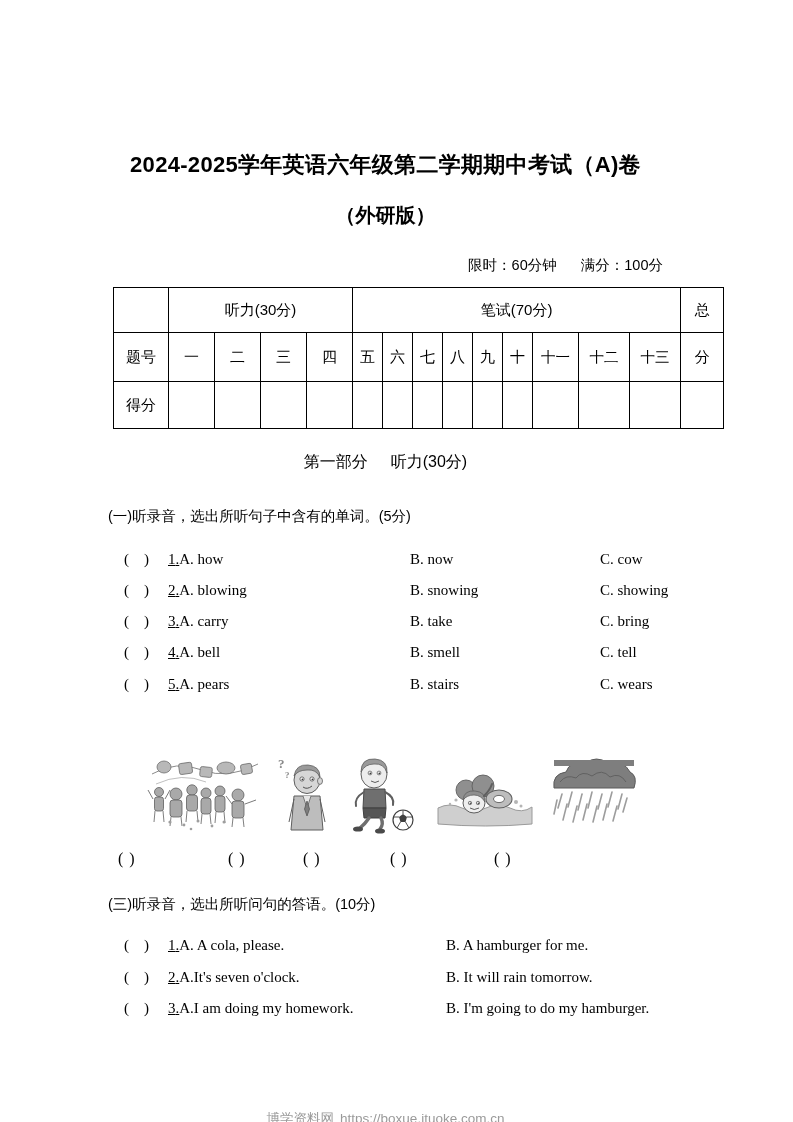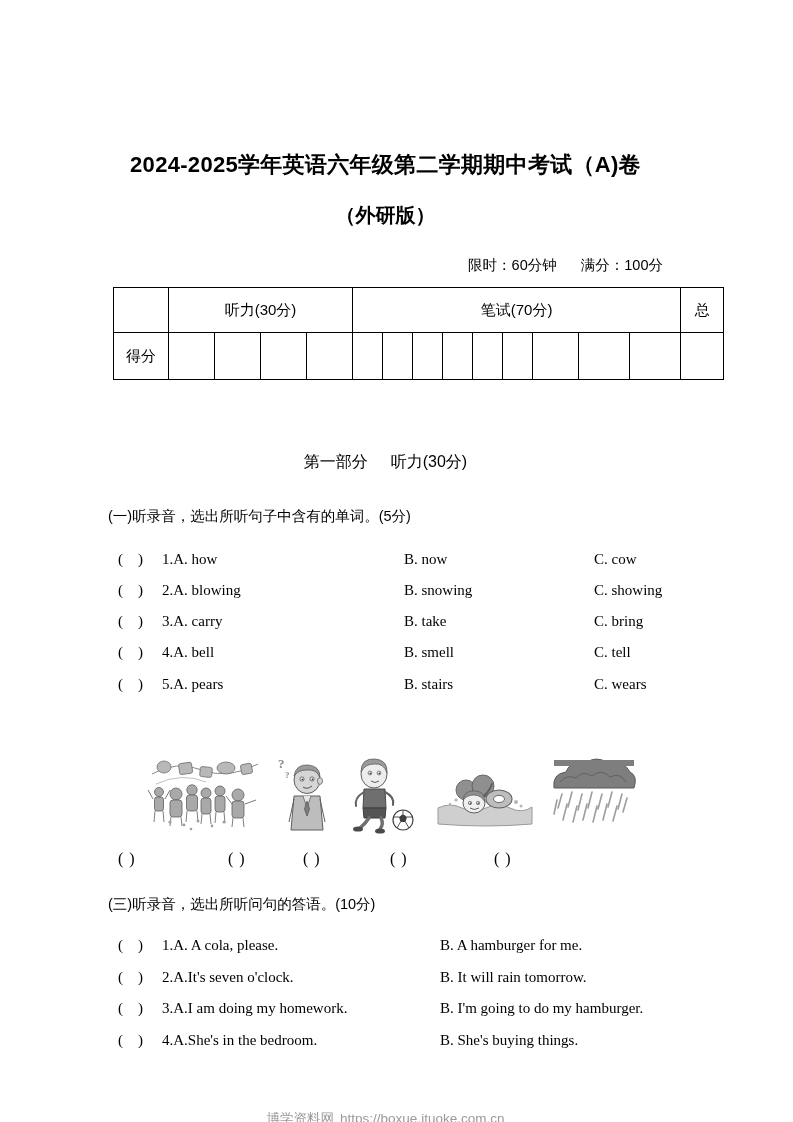--- a/index.html
+++ b/index.html
@@ -98,26 +98,27 @@
     font-size: 14.5px;
     white-space: nowrap;
   }
   #sec1-heading { top: 465px; }
   #sec2-heading { top: 675px; }
   #sec3-heading { top: 853px; }
 
   
   .qrow {
     position: absolute;
-    left: 118px;
+    left: 124px;
     width: 620px;
     height: 26px;
     font-family: "Liberation Serif", "DejaVu Serif", serif;
     font-size: 15px;
     white-space: nowrap;
+    text-decoration: underline;
   }
   .qrow .brk {
     display: inline-block;
     width: 44px;
   }
   .qrow .opt-a { display: inline-block; }
   .qrow .opt-b { position: absolute; }
   .qrow .opt-c { position: absolute; }
 
   .grp1 .opt-b { left: 286px; }
@@ -199,20 +200,37 @@
         <col style="width:51px">
         <col style="width:51px">
       <col style="width:43px">
     </colgroup>
     <tbody>
       <tr class="row-sect">
         <td></td>
         <td colspan="4">听力(30分)</td>
         <td colspan="9">笔试(70分)</td>
         <td rowspan="1">总</td>
+      </tr>
+      <tr class="row-num">
+        <td class="cell-label">题号</td>
+        <td>一</td>
+        <td>二</td>
+        <td>三</td>
+        <td>四</td>
+        <td>五</td>
+        <td>六</td>
+        <td>七</td>
+        <td>八</td>
+        <td>九</td>
+        <td>十</td>
+        <td class="small-num">十一</td>
+        <td class="small-num">十二</td>
+        <td class="small-num">十三</td>
+        <td>分</td>
       </tr>
       <tr class="row-score">
         <td class="cell-label">得分</td>
         <td></td>
         <td></td>
         <td></td>
         <td></td>
         <td></td>
         <td></td>
         <td></td>
@@ -468,22 +486,18 @@
     <span class="opt-b">B. A hamburger for me.</span>
   </div>
   <div class="qrow grp3" style="top:927px;">
     <span class="brk">(&nbsp;&nbsp;&nbsp;&nbsp;)</span><span>2</span><span>.</span><span class="opt-a">A.It's seven o'clock.</span>
     <span class="opt-b">B. It will rain tomorrow.</span>
   </div>
   <div class="qrow grp3" style="top:958px;">
     <span class="brk">(&nbsp;&nbsp;&nbsp;&nbsp;)</span><span>3</span><span>.</span><span class="opt-a">A.I am doing my homework.</span>
     <span class="opt-b">B. I'm going to do my hamburger.</span>
   </div>
-  <div class="qrow grp3" style="top:990px;">
-    <span class="brk">(&nbsp;&nbsp;&nbsp;&nbsp;)</span><span>4</span><span>.</span><span class="opt-a">A.She's in the bedroom.</span>
-    <span class="opt-b">B. She's buying things.</span>
-  </div>
 
   <div class="footer-wm">
     <span class="wm-name">博学资料网</span><span>https://boxue.ituoke.com.cn</span>
   </div>
 
 </div>
 
 </body></html>

